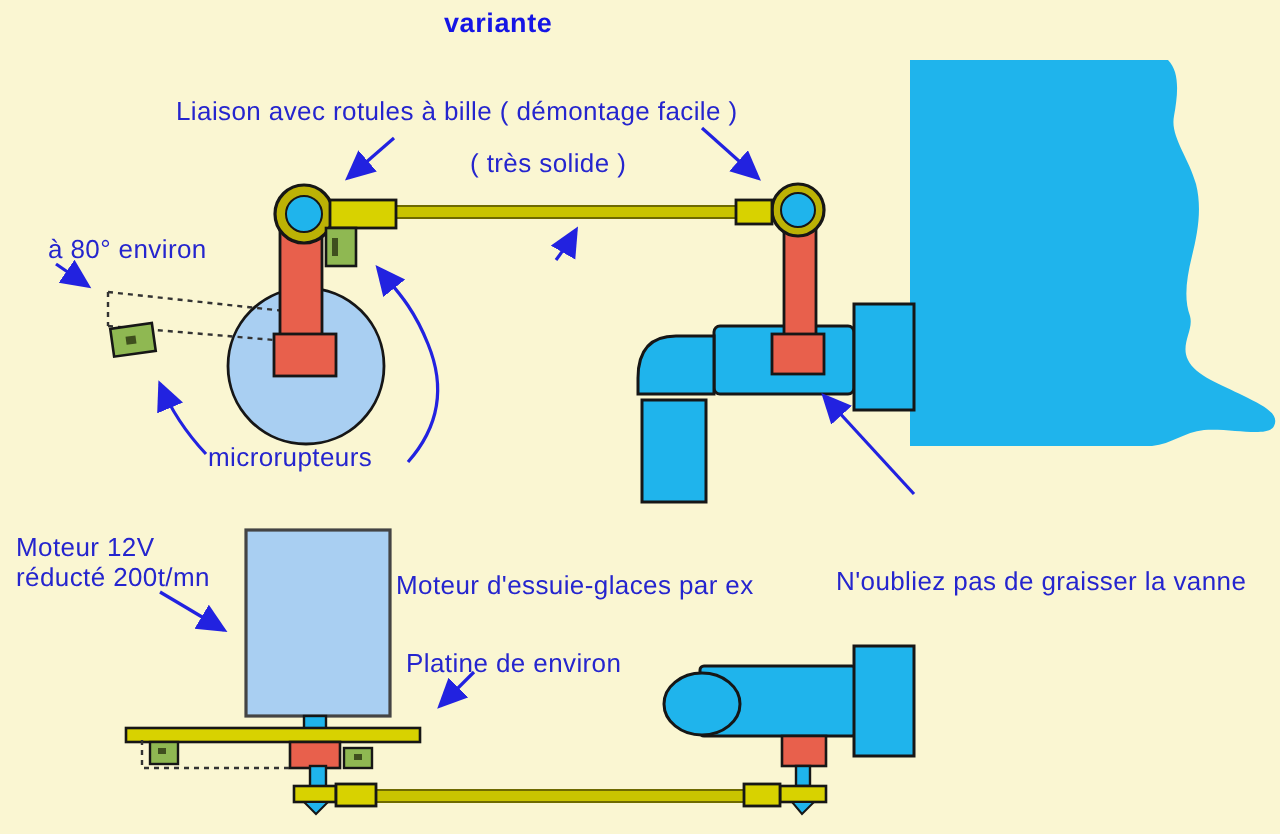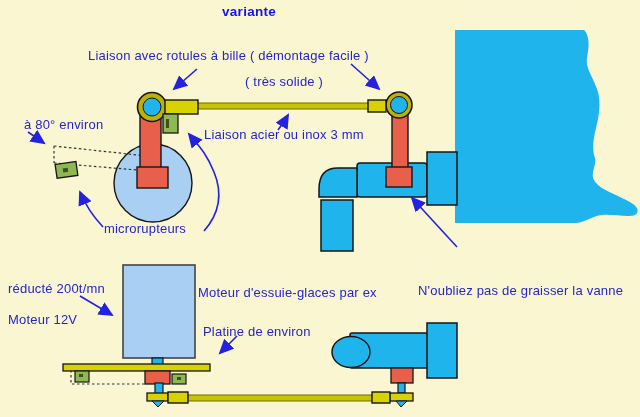--- a/index.html
+++ b/index.html
@@ -103,22 +103,21 @@
       <path d="M103,227 Q88,211 80,192"></path>
       <path d="M204,231 C219,214 223,194 214,172 C206,152 197,144 189,134"></path>
       <line x1="457" y1="247" x2="412" y2="198"></line>
       <line x1="80" y1="296" x2="112" y2="315"></line>
       <line x1="237" y1="336" x2="220" y2="353"></line>
     </g>
   </svg>
 
   <div class="title" style="left:222px;top:4px;">variante</div>
   <div class="lbl" style="left:88px;top:48px;">Liaison avec rotules à bille ( démontage facile )</div>
-  <div class="lbl" style="left:245px;top:74px;">( très solide )</div>
+  <div class="lbl" style="left:235px;top:74px;">( très solide )</div>
   <div class="lbl" style="left:24px;top:117px;">à 80° environ</div>
-  <div class="lbl" style="left:204px;top:127px;">Liaison acier ou inox 3 mm</div>
   <div class="lbl" style="left:104px;top:221px;">microrupteurs</div>
   <div class="lbl" style="left:418px;top:247px;margin-top:36px;">N'oubliez pas de graisser la vanne</div>
-  <div class="lbl" style="left:8px;top:266px;margin-top:46px;">Moteur 12V</div>
+  <div class="lbl" style="left:8px;top:266px;">Moteur 12V</div>
   <div class="lbl" style="left:8px;top:281px;">réducté 200t/mn</div>
   <div class="lbl" style="left:198px;top:285px;">Moteur d'essuie-glaces par ex</div>
   <div class="lbl" style="left:203px;top:324px;">Platine de environ</div>
 </div>
 
 </body></html>

